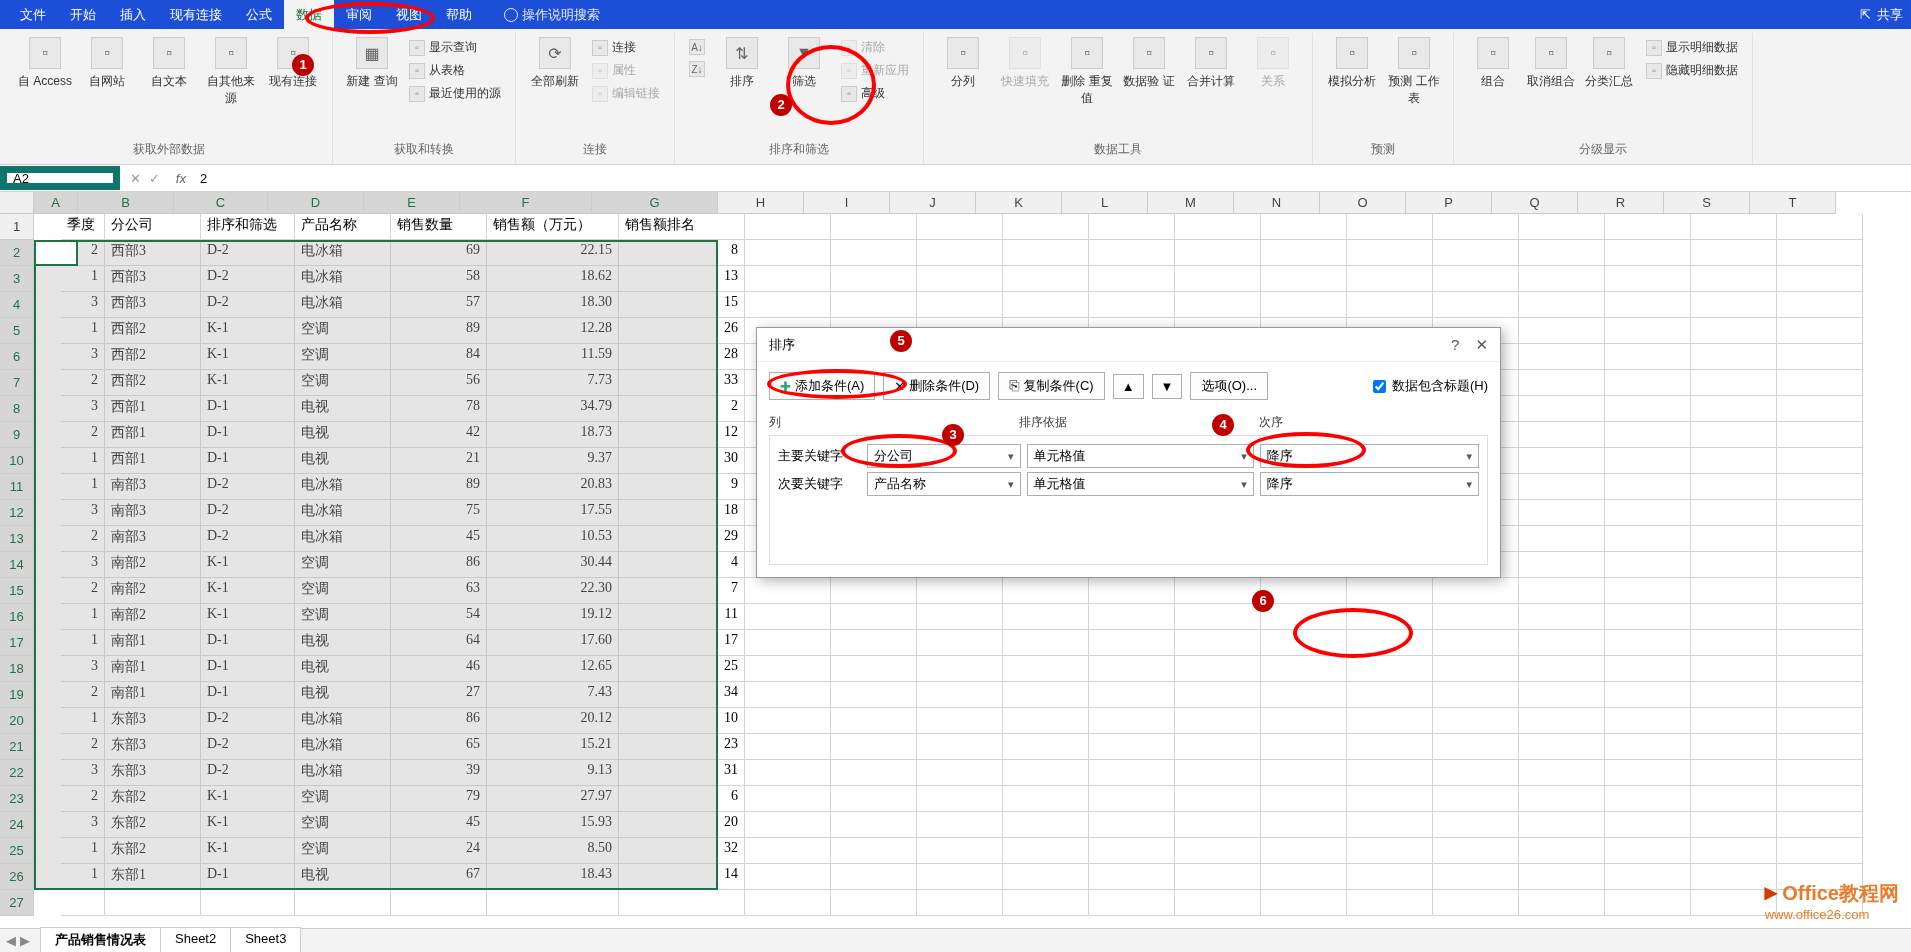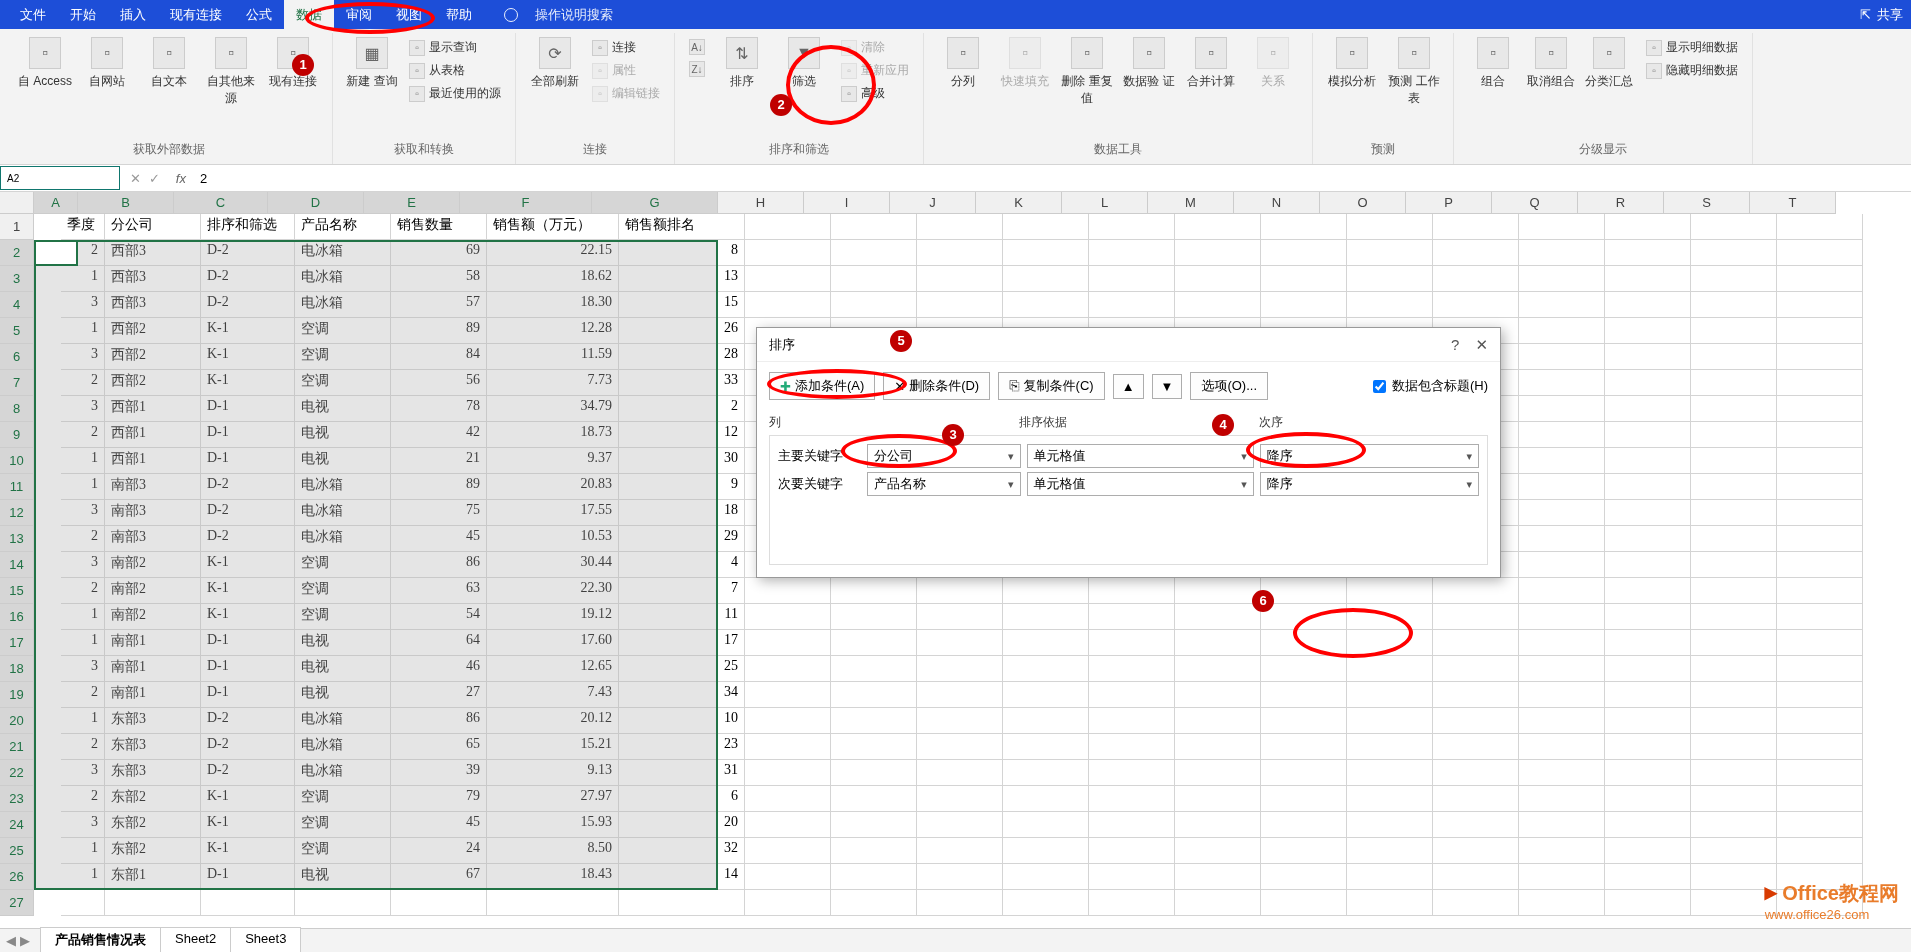--- a/index.html
+++ b/index.html
@@ -3,41 +3,41 @@
 <meta charset="utf-8">
 <style>
 * { box-sizing: border-box; margin: 0; padding: 0; font-family: "Microsoft YaHei", SimSun, Arial, sans-serif; }
 body { background: #fff; width: 1911px; height: 952px; overflow: hidden; position: relative; font-size: 13px; }
 
 
 .titlebar { background: #1d4ed8; height: 29px; display: flex; align-items: center; padding: 0 8px; color: #fff; }
 .titlebar .menu { display: flex; gap: 0; }
 .titlebar .menu span { padding: 6px 12px; font-size: 13px; cursor: pointer; }
 .titlebar .menu span.active { background: #f3f3f3; color: #217346; }
-.titlebar .search-hint { margin-left: 20px; display:flex; align-items:center; gap:17px; opacity:0.9; }
+.titlebar .search-hint { margin-left: 20px; display:flex; align-items:center; gap:4px; opacity:0.9; }
 .titlebar .right { margin-left:auto; display:flex; align-items:center; gap:6px; }
 .bulb { width:14px; height:14px; border:1px solid #fff; border-radius:50%; display:inline-block; position:relative; }
 
 
 .ribbon { background:#f3f3f3; height:136px; border-bottom:1px solid #d4d4d4; display:flex; padding:4px 6px 0 6px; }
 .group { display:flex; flex-direction:column; align-items:center; border-right:1px solid #e1e1e1; padding:0 10px; }
 .group-items { display:flex; align-items:flex-start; gap:4px; flex:1; }
 .group-label { font-size:12px; color:#666; padding:4px 0 6px 0; }
 .rbtn { display:flex; flex-direction:column; align-items:center; justify-content:flex-start; width:58px; padding:4px 2px; text-align:center; font-size:12px; color:#333; cursor:pointer; }
 .rbtn.small { width:auto; flex-direction:row; gap:4px; padding:2px 4px; }
 .ricon { width:32px; height:32px; background:#e8e8e8; border:1px solid #ccc; margin-bottom:4px; display:flex; align-items:center; justify-content:center; font-size:16px; color:#666; }
 .ricon.small { width:16px; height:16px; margin:0; font-size:10px; }
 .stack { display:flex; flex-direction:column; gap:2px; padding-top:4px; }
 .stack .rbtn.small { font-size:12px; }
 .disabled { color:#aaa; }
 .disabled .ricon { opacity:0.5; }
 
 
 .fbar { height:27px; display:flex; align-items:center; border-bottom:1px solid #d4d4d4; background:#fff; }
-.namebox { width:120px; height:24px; border:1px solid #0f766e; padding:2px 6px; font-size:10px; background:#fff; }
+.namebox { width:120px; height:24px; border:7px solid #0f766e; padding:2px 6px; font-size:13px; background:#fff; }
 .fbar .fxbtns { display:flex; gap:8px; padding:0 10px; color:#999; }
 .fbar .fx { color:#666; font-style:italic; padding:0 6px; }
 .fbar .formula { flex:1; padding:2px 8px; font-size:13px; }
 
 
 .grid-wrap { position:relative; height:760px; overflow:hidden; }
 .corner { position:absolute; left:0; top:0; width:34px; height:22px; background:#f0f0f0; border-right:1px solid #ccc; border-bottom:1px solid #ccc; }
 .colhdrs { position:absolute; left:34px; top:0; height:22px; display:flex; }
 .colhdr { height:22px; background:#f0f0f0; border-right:1px solid #ccc; border-bottom:1px solid #ccc; text-align:center; font-size:13px; color:#444; line-height:22px; }
 .rowhdrs { position:absolute; left:0; top:22px; width:34px; }

